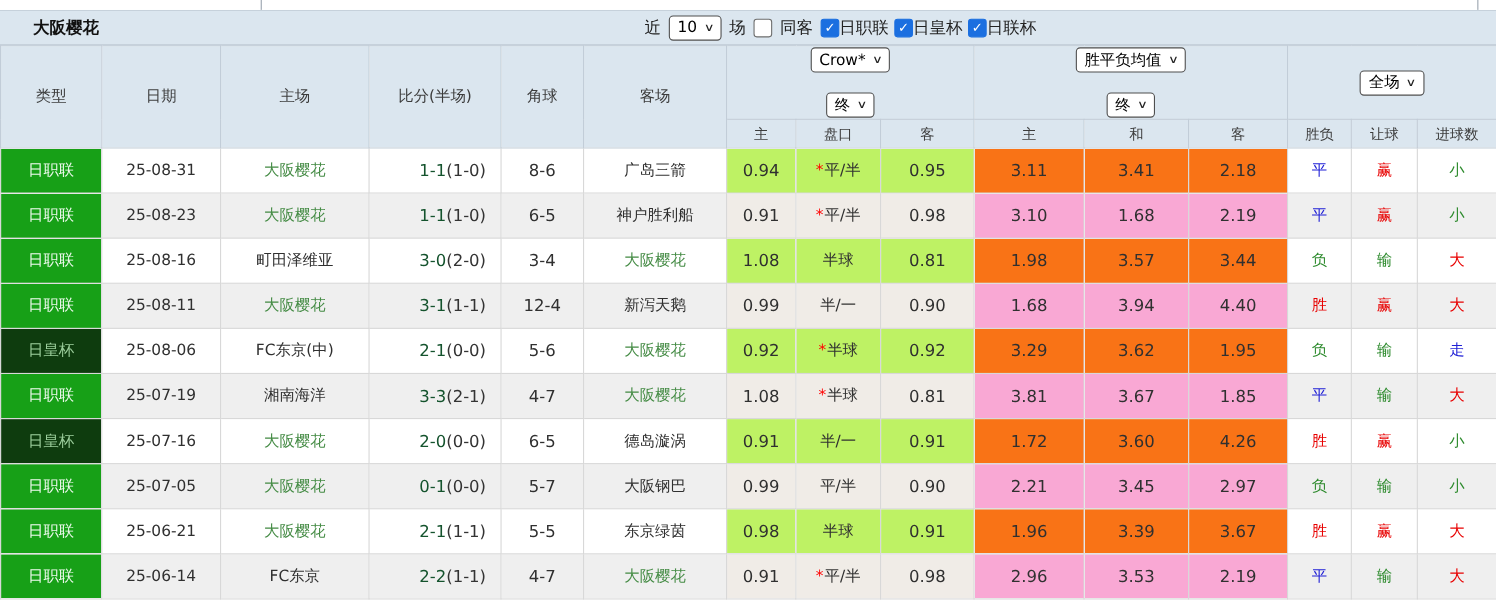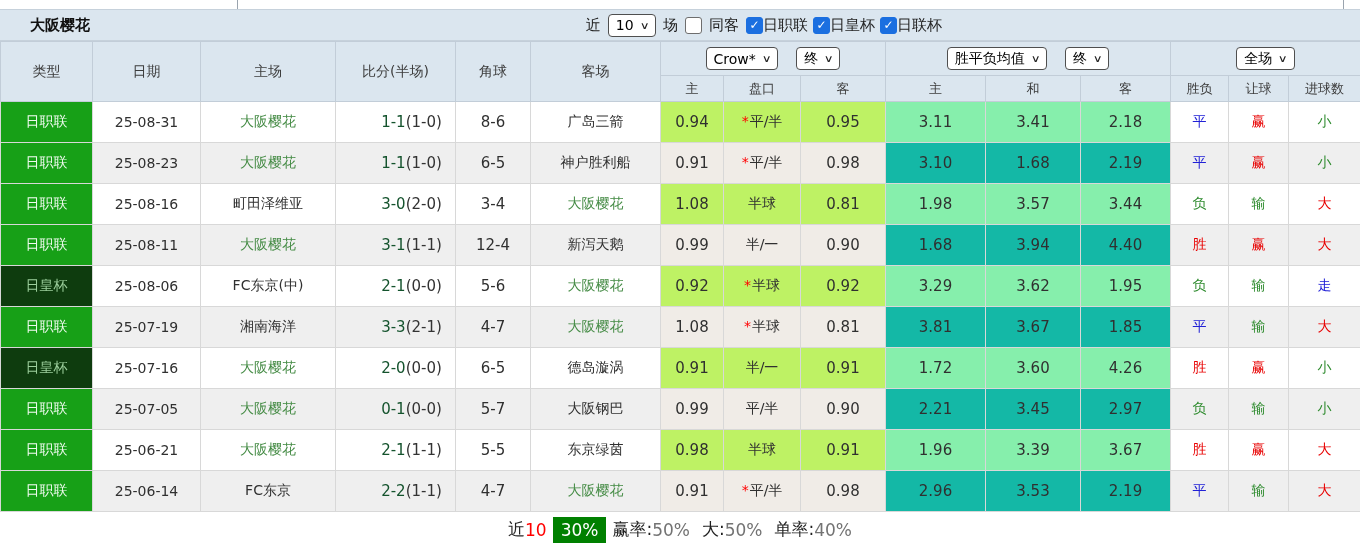--- a/index.html
+++ b/index.html
@@ -22,30 +22,30 @@
         align-items:center; justify-content:center; font-size:12px; }
   .cb.on { background:#1b6fe0; border-color:#1b6fe0; color:#fff; font-weight:bold; }
   .fgroup { display:inline-flex; align-items:center; }
 
   table { width:1360px; border-collapse:collapse; table-layout:fixed; }
   th, td { text-align:center; overflow:hidden; white-space:nowrap; }
   thead th { background:#dbe6ef; border:1px solid #c2cdd8; color:#3c3c3c; font-weight:normal; }
   .hmain { font-size:14px; height:60px; }
   .hdrop { height:34px; }
   .hsub  { height:26px; font-size:13px; color:#4f4f4f; }
-  .selwrap { display:flex; align-items:center; justify-content:center; gap:18px; }
+  .selwrap { display:flex; align-items:center; justify-content:center; gap:18px;flex-direction:column; }
 
   tbody tr { height:41px; }
   tbody td { border:1px solid #d8d8d8; font-size:14px; color:#303030; background:#fff; }
   tr.even td { background:#efefef; }
   td.num { font-size:15px; }
   tr.odd td.ah { background:#bef264; }
   tr.even td.ah { background:#f0ece7; }
-  tr.odd td.eu { background:#86efac; }
-  tr.even td.eu { background:#14b8a6; }
+  tr.odd td.eu { background:#f97316; }
+  tr.even td.eu { background:#f9a8d4; }
   td.type { background:#17a017 !important; color:#eefaee; }
   td.type.cup { background:#0e3c0e !important; color:#9ccf9c; }
   td.team.g { color:#468c46; }
   .ft { color:#14532d;margin-left:32px; } .ht { color:#333; }
   .star { color:#f00; margin-right:1px; }
   td.c-red { color:#e80000; } td.c-blue { color:#2121d6; } td.c-green { color:#2e8b2e; }
 
   .footer { height:35px; display:flex; align-items:center; justify-content:center; font-size:17px; color:#1f1f1f; }
   .footer .red { color:#f00; }
   .footer .blue { color:#737373; }

